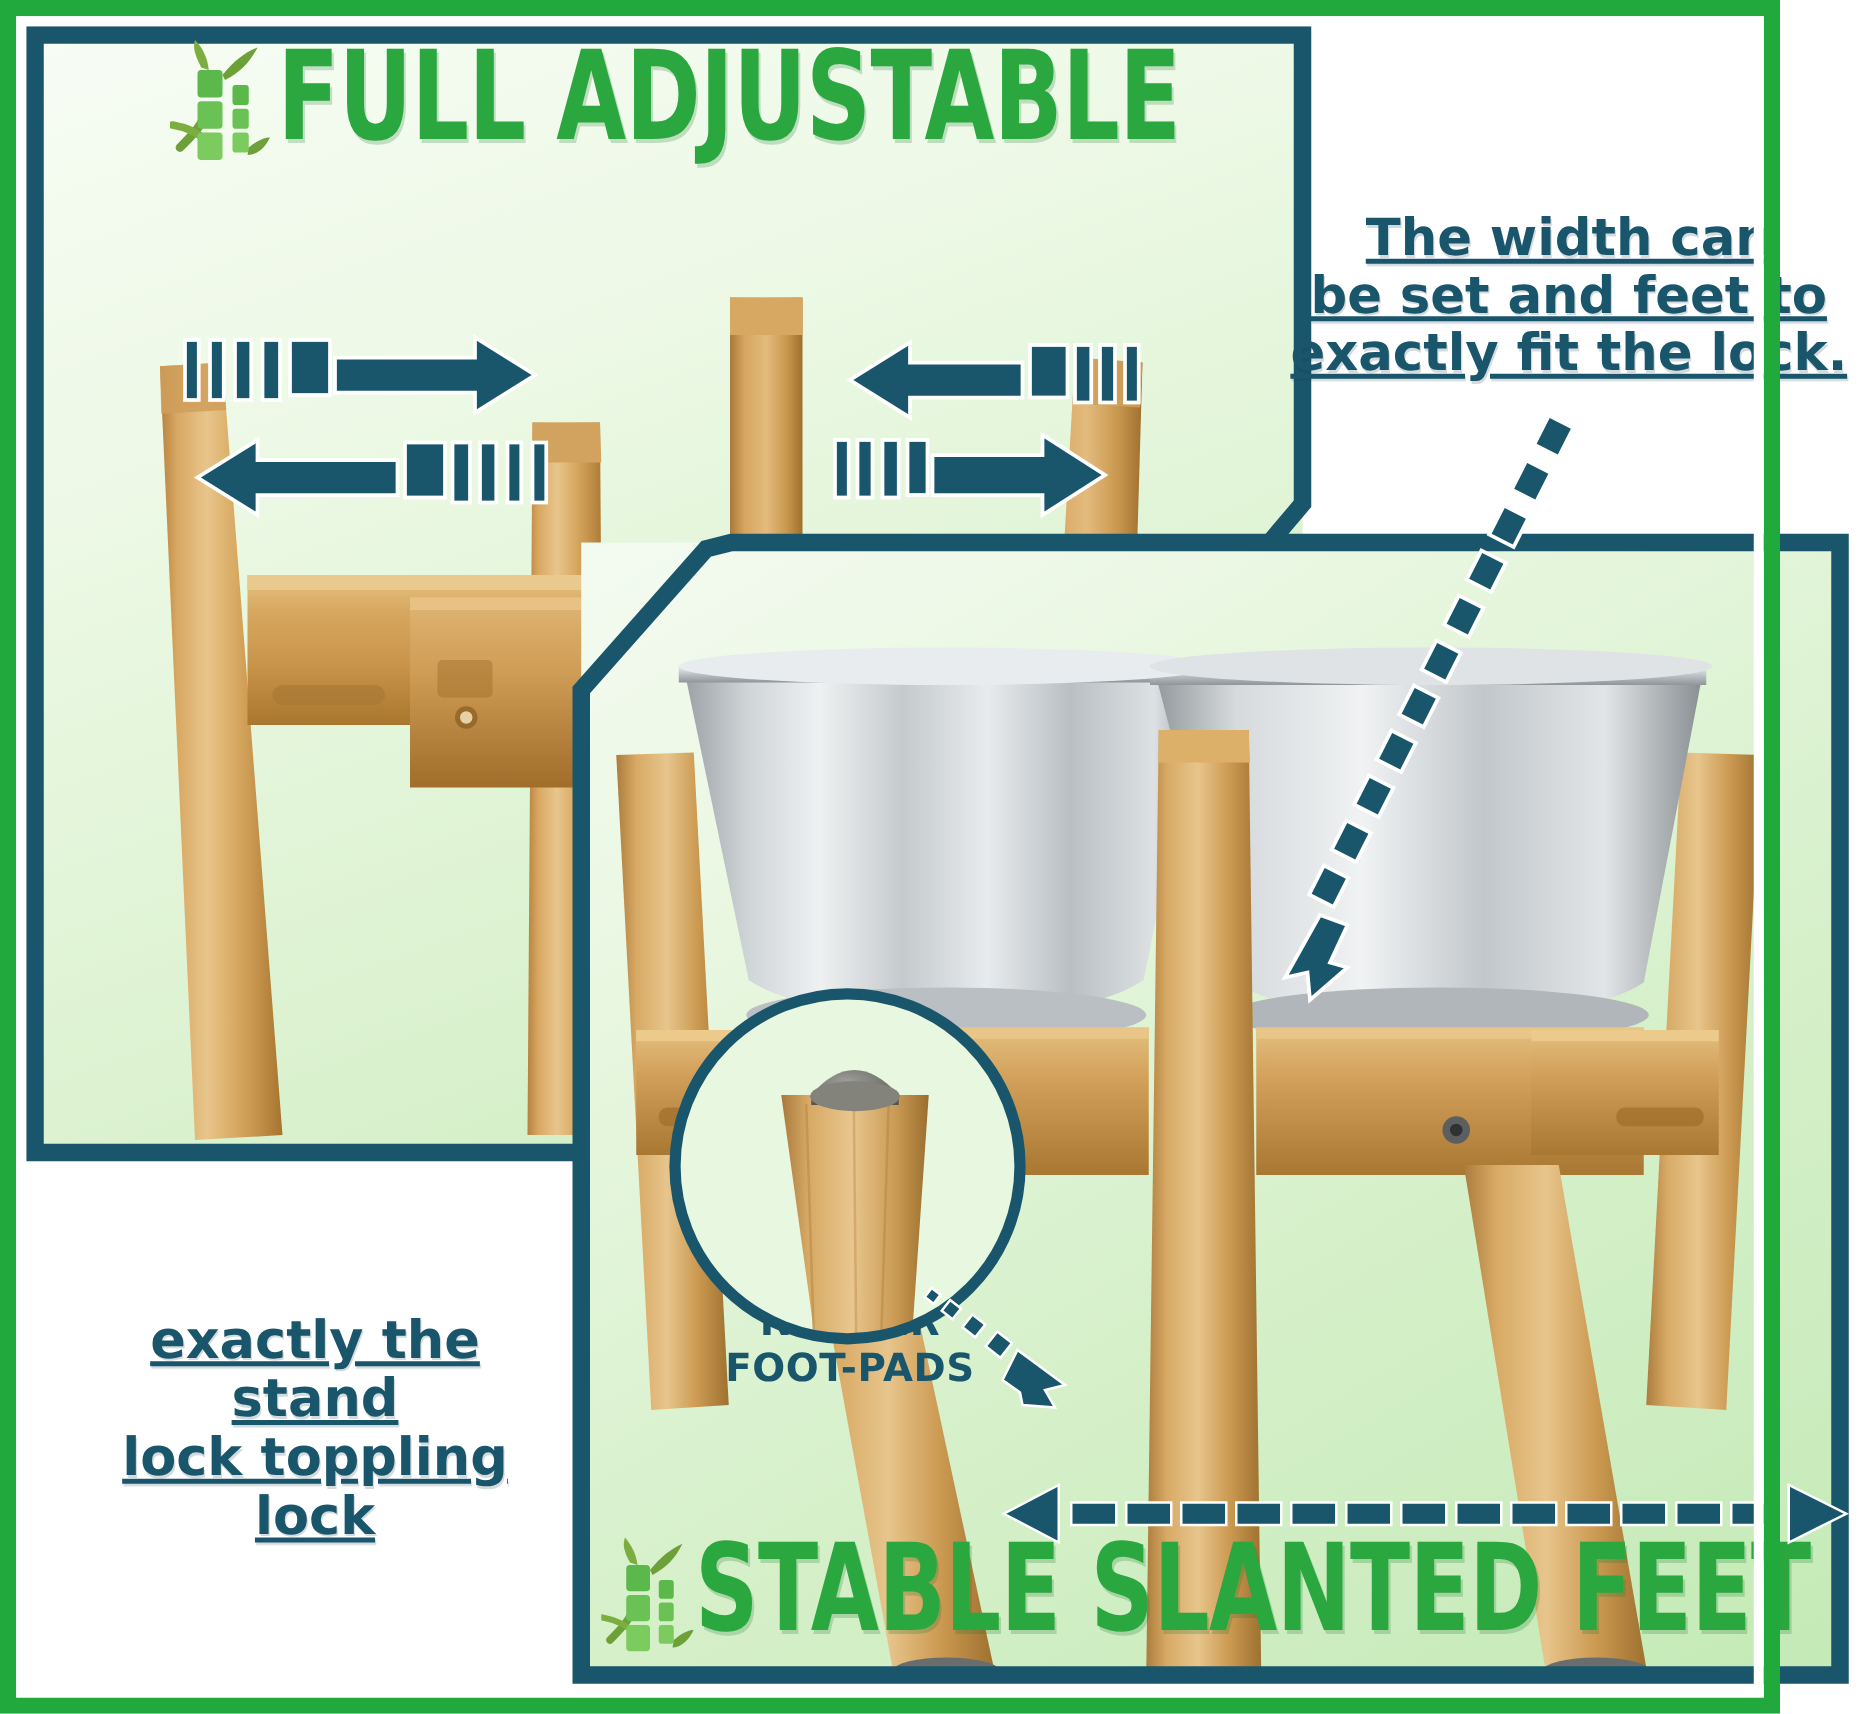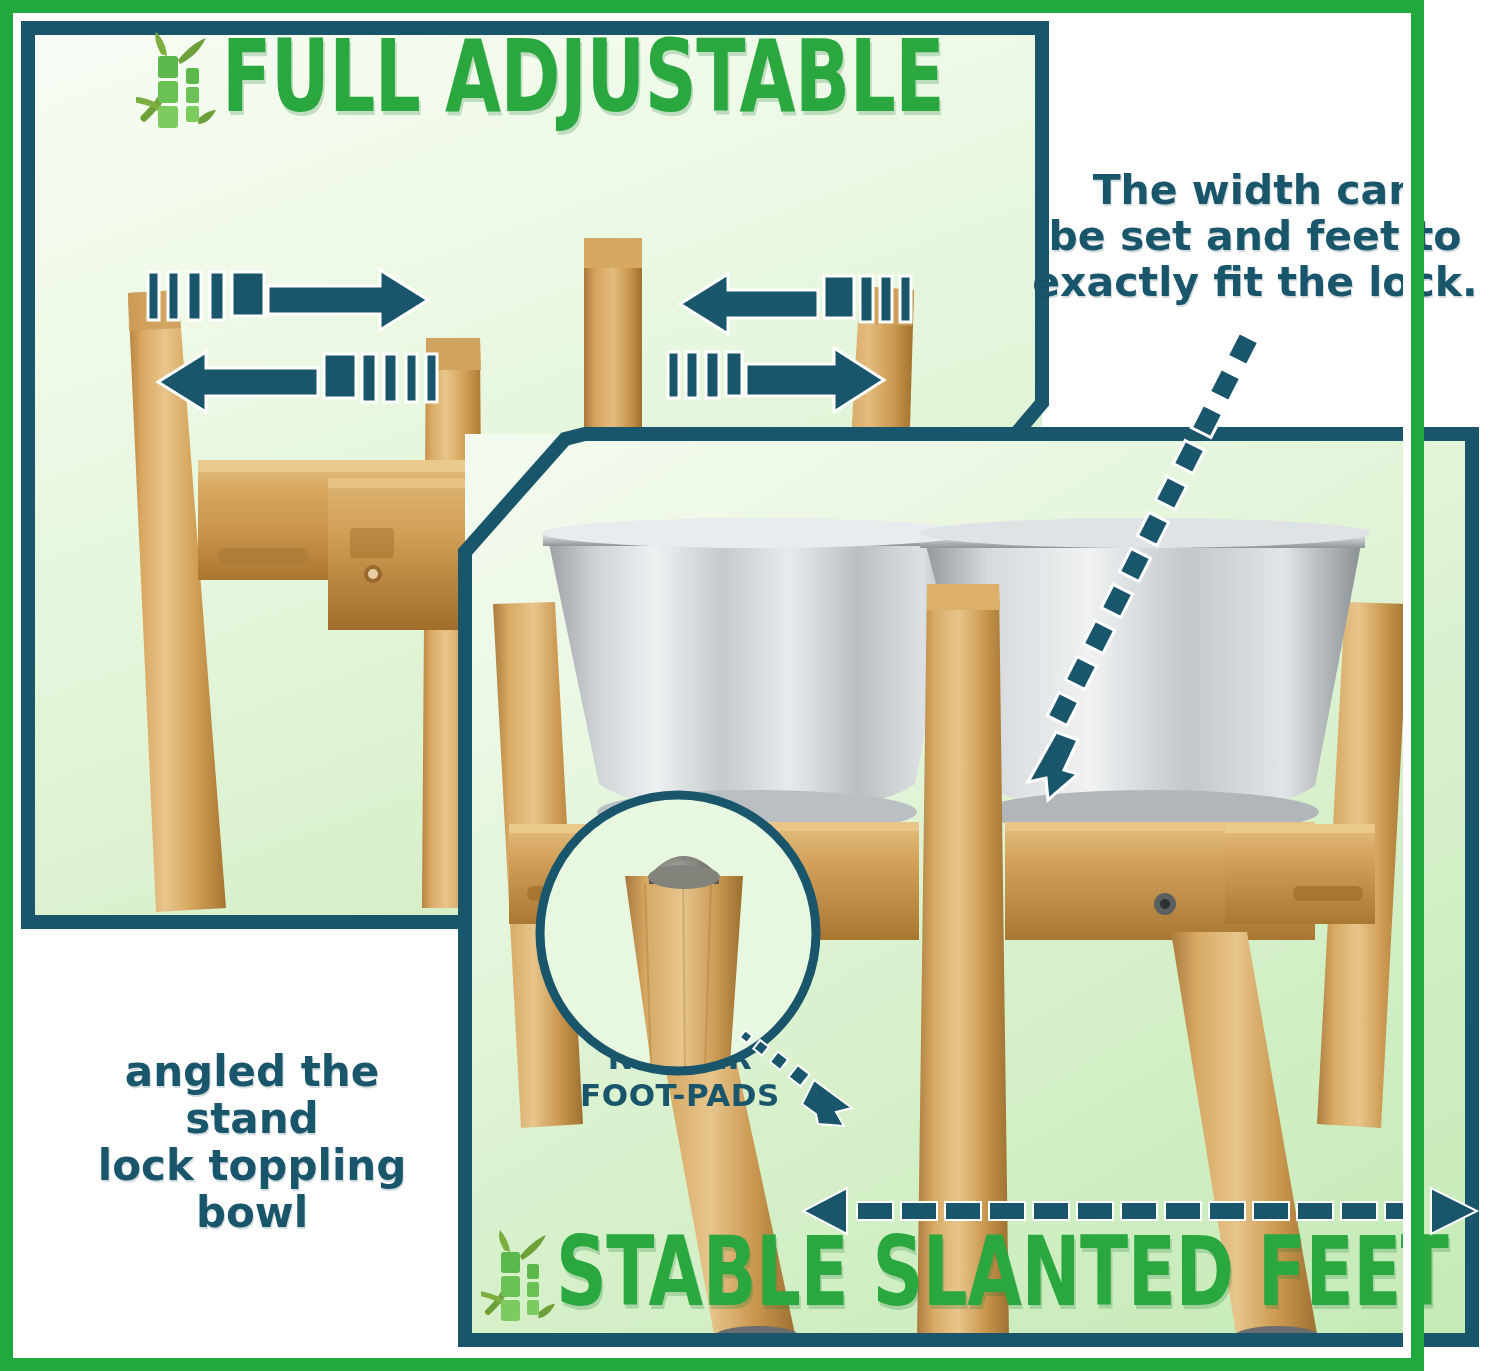--- a/index.html
+++ b/index.html
@@ -88,20 +88,21 @@
   
   .callout {
     position: absolute;
     font-family: "DejaVu Sans", sans-serif;
     font-weight: bold;
     color: #1a566b;
     line-height: 1.12;
     text-align: center;
     z-index: 32;
     text-shadow: 1px 2px 0 rgba(10,55,70,0.18);
+    text-decoration: underline;
   }
   #callout-width {
     left: 1030px; top: 168px;
     width: 450px; font-size: 41px;
   }
   #callout-angled {
     left: 52px; top: 1048px;
     width: 400px; font-size: 42px;
   }
 
@@ -468,23 +469,23 @@
     </g>
   </svg>
 
   <div class="callout" id="callout-width">
     <div>The width can</div>
     <div>be set and feet to</div>
     <div>exactly fit the lock.</div>
   </div>
 
   <div class="callout" id="callout-angled">
-    <div>angled the stand</div>
+    <div>exactly the stand</div>
     <div>lock toppling</div>
-    <div>bowl</div>
+    <div>lock</div>
   </div>
 
   <div id="label-footpads">
     <span class="l1">RUBBER</span>
     <span class="l2">FOOT-PADS</span>
   </div>
 
   <div class="green-frame"></div>
   <div class="green-frame inner-white"></div>
 

